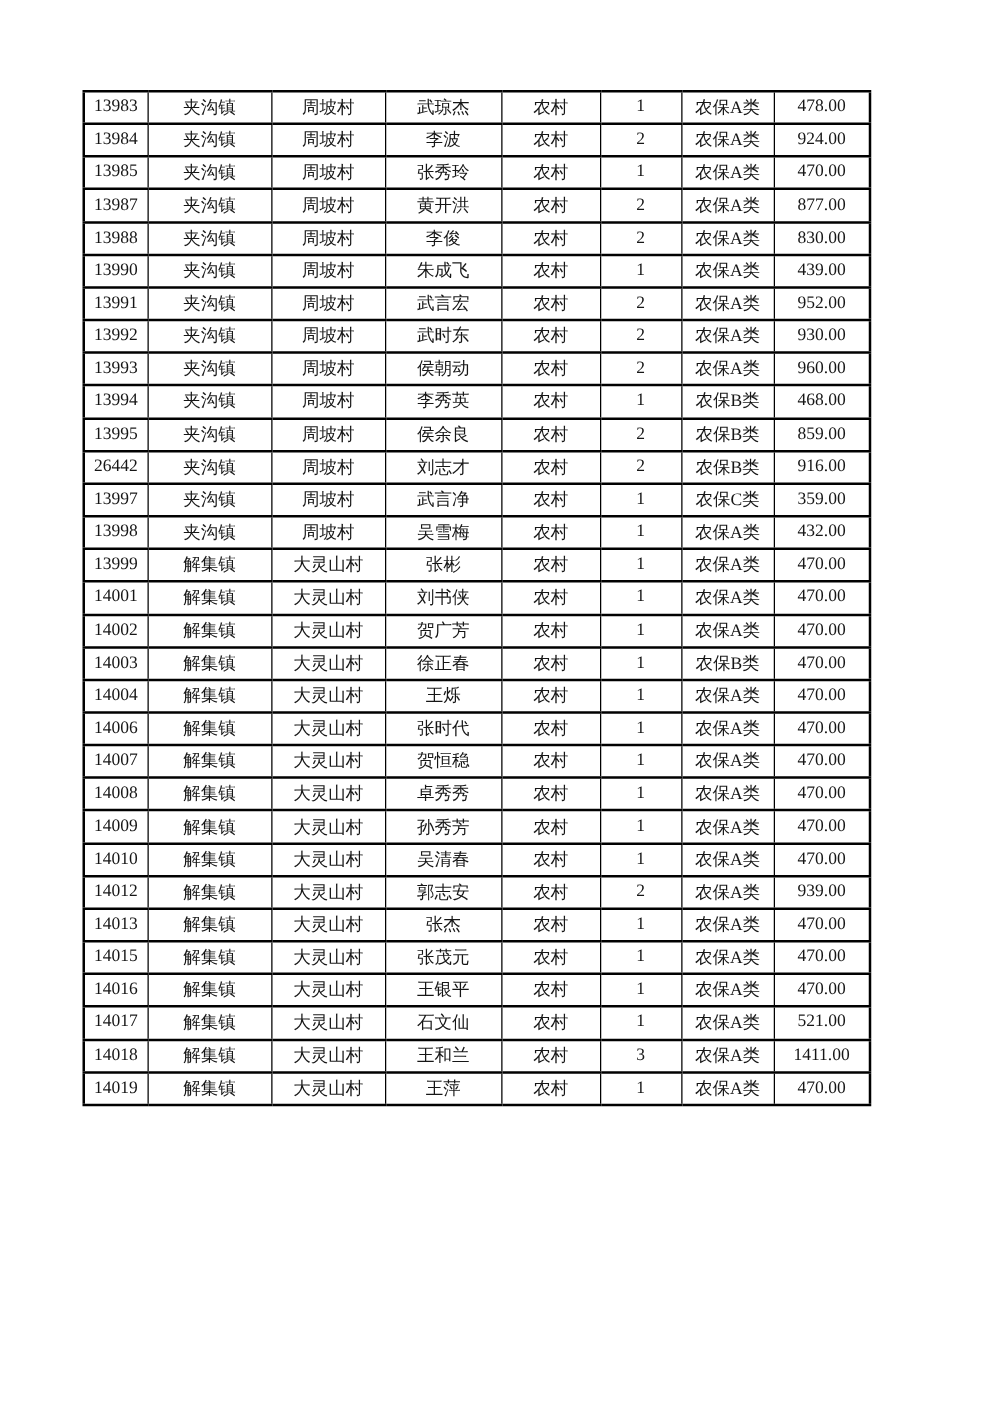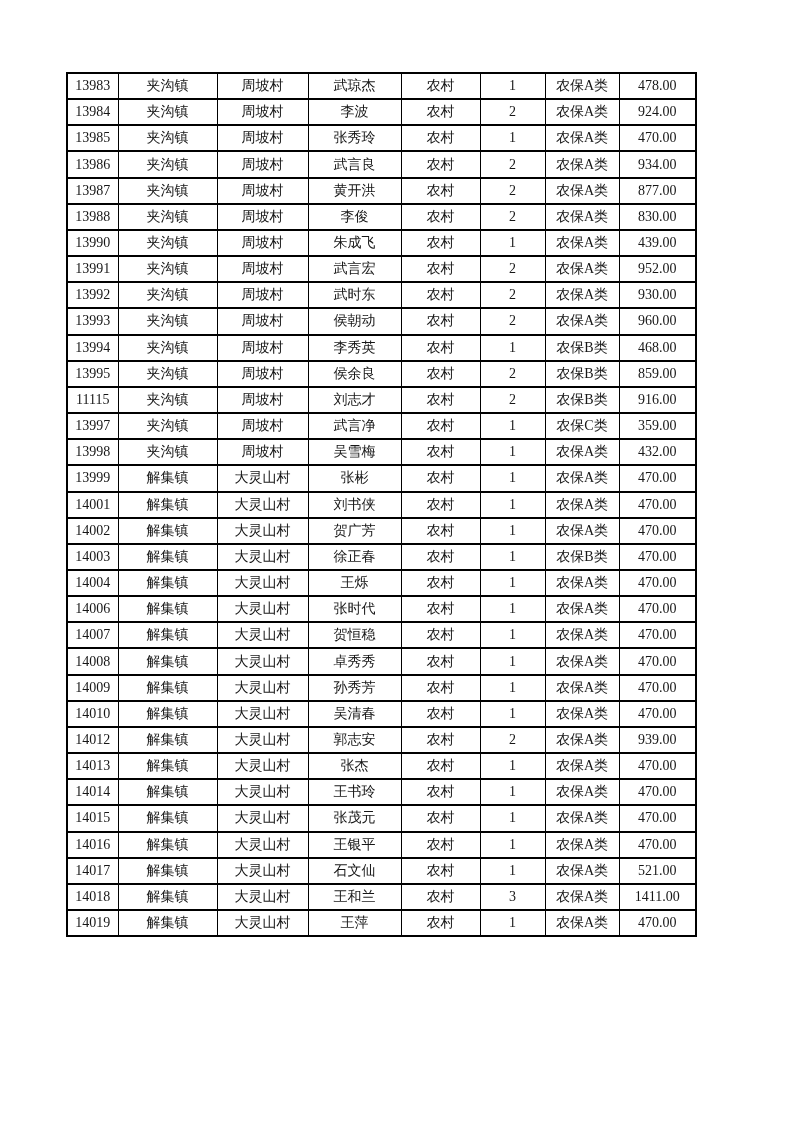--- a/index.html
+++ b/index.html
@@ -90,30 +90,20 @@
           <td>13985</td>
           <td>夹沟镇</td>
           <td>周坡村</td>
           <td>张秀玲</td>
           <td>农村</td>
           <td>1</td>
           <td>农保A类</td>
           <td>470.00</td>
         </tr>
         <tr>
-          <td>13986</td>
-          <td>夹沟镇</td>
-          <td>周坡村</td>
-          <td>武言良</td>
-          <td>农村</td>
-          <td>2</td>
-          <td>农保A类</td>
-          <td>934.00</td>
-        </tr>
-        <tr>
           <td>13987</td>
           <td>夹沟镇</td>
           <td>周坡村</td>
           <td>黄开洪</td>
           <td>农村</td>
           <td>2</td>
           <td>农保A类</td>
           <td>877.00</td>
         </tr>
         <tr>
@@ -180,21 +170,21 @@
           <td>13995</td>
           <td>夹沟镇</td>
           <td>周坡村</td>
           <td>侯余良</td>
           <td>农村</td>
           <td>2</td>
           <td>农保B类</td>
           <td>859.00</td>
         </tr>
         <tr>
-          <td>11115</td>
+          <td>26442</td>
           <td>夹沟镇</td>
           <td>周坡村</td>
           <td>刘志才</td>
           <td>农村</td>
           <td>2</td>
           <td>农保B类</td>
           <td>916.00</td>
         </tr>
         <tr>
           <td>13997</td>
@@ -324,30 +314,20 @@
           <td>农村</td>
           <td>2</td>
           <td>农保A类</td>
           <td>939.00</td>
         </tr>
         <tr>
           <td>14013</td>
           <td>解集镇</td>
           <td>大灵山村</td>
           <td>张杰</td>
-          <td>农村</td>
-          <td>1</td>
-          <td>农保A类</td>
-          <td>470.00</td>
-        </tr>
-        <tr>
-          <td>14014</td>
-          <td>解集镇</td>
-          <td>大灵山村</td>
-          <td>王书玲</td>
           <td>农村</td>
           <td>1</td>
           <td>农保A类</td>
           <td>470.00</td>
         </tr>
         <tr>
           <td>14015</td>
           <td>解集镇</td>
           <td>大灵山村</td>
           <td>张茂元</td>

